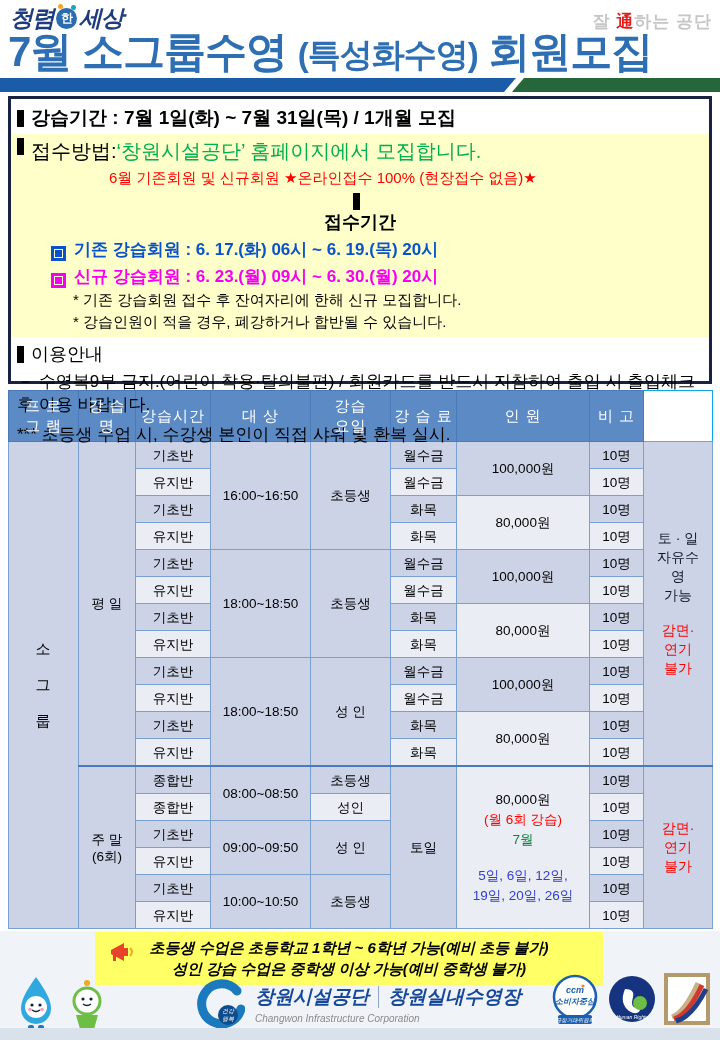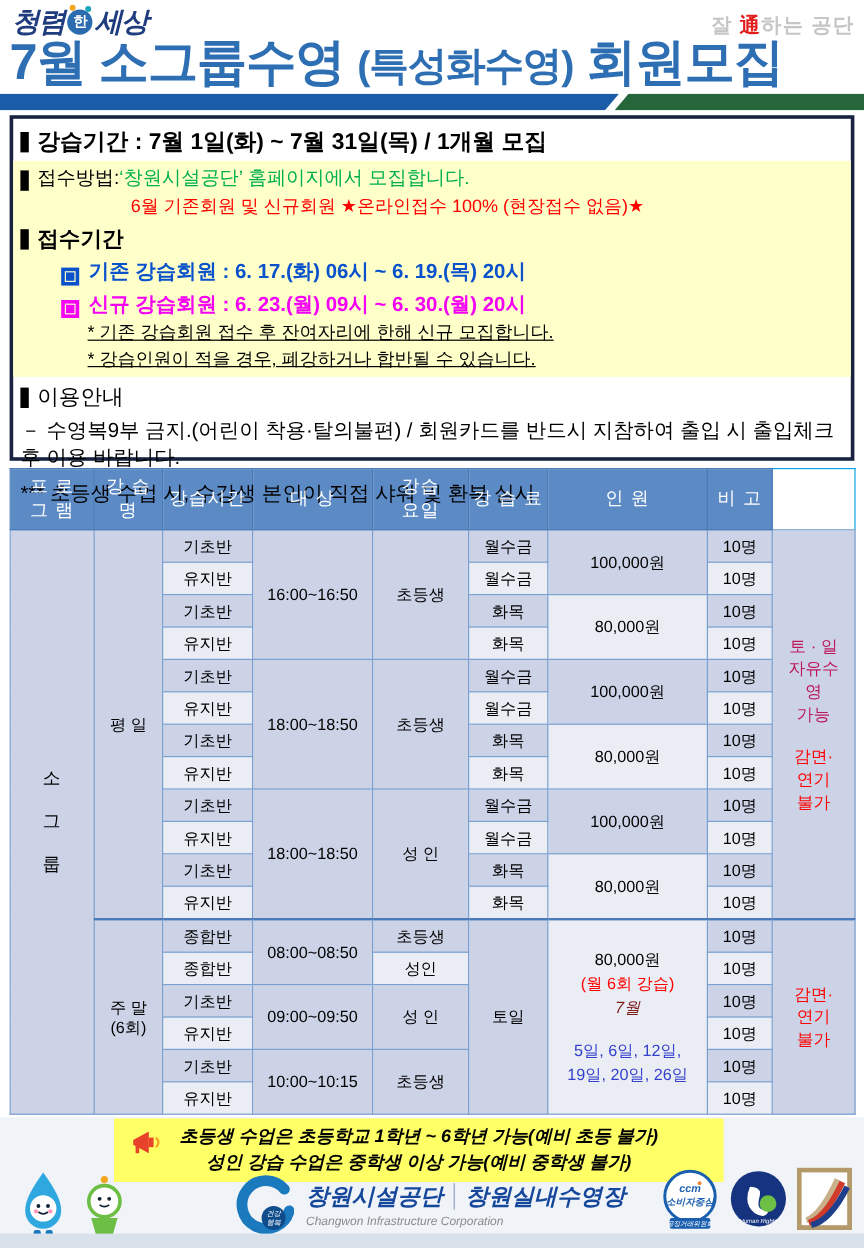--- a/index.html
+++ b/index.html
@@ -26,30 +26,30 @@
   .bar-blue{position:absolute;left:0;top:0;height:14px;width:520px;background:#1A5CA8;
             clip-path:polygon(0 0,516px 0,504px 14px,0 14px);}
   .bar-green{position:absolute;left:512px;right:0;top:0;height:14px;background:#26663B;
             clip-path:polygon(12px 0,100% 0,100% 14px,0 14px);}
 
   
   .ibox{margin:4px 8px 0;border:3px solid #17233F;background:#fff;height:282px;box-sizing:content-box;}
   .bullet{display:inline-block;width:7px;height:17px;background:#000;margin-right:7px;flex:0 0 auto;}
   .row1{display:flex;align-items:center;font-size:19px;font-weight:600;padding:6px 6px 3px;letter-spacing:0;}
   .ysec{background:#FFFFC9;padding:4px 6px 5px;}
-  .method{display:flex;align-items:flex-end;font-size:16px;font-weight:500;}
+  .method{display:flex;align-items:flex-start;font-size:20px;font-weight:500;}
   .green{color:#00B050;}
   .msub{font-size:15px;color:#FF0000;font-weight:500;padding-left:92px;margin-top:4px;}
-  .plabel{display:flex;align-items:center;font-size:18px;font-weight:600;margin-top:5px;}
+  .plabel{display:flex;align-items:center;font-size:18px;font-weight:600;margin-top:5px;flex-direction:column;}
   .reg{display:flex;align-items:flex-end;font-size:17px;font-weight:bold;padding-left:34px;margin-top:4px;}
   .reg.blue{color:#0A52CC;}
   .reg.mag{color:#F400F4;}
   .sq{display:inline-block;width:9px;height:9px;border:3px solid currentColor;margin-right:8px;position:relative;flex:0 0 auto;}
   .sq::after{content:"";position:absolute;inset:1px;background:currentColor;}
-  .note{font-size:15px;padding-left:56px;margin-top:3px;text-decoration:underline;}
+  .note{font-size:15px;padding-left:56px;margin-top:3px;}
   .wsec{padding:5px 6px 6px;}
   .ulabel{display:flex;align-items:center;font-size:18px;font-weight:400;}
   .ubody{font-size:17px;line-height:23px;margin-top:4px;}
   .u2{font-size:17px;margin-top:7px;}
 
   
   table{border-collapse:collapse;table-layout:fixed;width:704px;margin:6px 8px 0;
         font-size:13.5px;border:1px solid #0ea5e9;}
   th{background:#5B8AC4;color:#fff;font-weight:500;font-size:15px;letter-spacing:1px;
      border:1px solid #4A7AB8;height:50px;line-height:20px;padding:0;}
@@ -168,21 +168,21 @@
         <tr>
           <td class="d prog" rowspan="18">소<br>그<br>룹</td>
           <td class="d" rowspan="12">평 일</td>
           <td class="d">기초반</td>
           <td class="d" rowspan="4">16:00~16:50</td>
           <td class="d" rowspan="4">초등생</td>
           <td class="d">월수금</td>
           <td class="d" rowspan="2">100,000원</td>
           <td class="d">10명</td>
           <td class="d remark" rowspan="12">
-            <span class="pt" style="color: #be185d;">토 · 일<br>자유수<br>영<br>가능</span>
+            <span class="pt" style="color: #0f172a;">토 · 일<br>자유수<br>영<br>가능</span>
             <span class="pt gap" style="color: rgb(255, 0, 0);">감면·<br>연기<br>불가</span>
           </td>
         </tr>
         <tr>
           <td class="l">유지반</td>
           <td class="l">월수금</td>
           <td class="l">10명</td>
         </tr>
         <tr>
           <td class="d">기초반</td>
@@ -245,21 +245,21 @@
         </tr>
         <tr class="sec">
           <td class="d" rowspan="6">주 말<br>(6회)</td>
           <td class="d">종합반</td>
           <td class="d" rowspan="2">08:00~08:50</td>
           <td class="d">초등생</td>
           <td class="d" rowspan="6">토일</td>
           <td class="l fee" rowspan="6">
             <span class="pt" style="color: rgb(0, 0, 0);">80,000원</span>
             <span class="pt" style="color: rgb(255, 0, 0); font-weight: normal;">(월 6회 강습)</span>
-            <span class="pt" style="color: #7f1d1d; font-style: italic;">7월</span>
+            <span class="pt" style="color: #15803d;">7월</span>
             <span class="pt gap" style="color: rgb(51, 64, 204);">5일, 6일, 12일,<br>19일, 20일, 26일</span>
           </td>
           <td class="d">10명</td>
           <td class="d remark" rowspan="6">
             <span class="pt" style="color: rgb(255, 0, 0);">감면·<br>연기<br>불가</span>
           </td>
         </tr>
         <tr>
           <td class="l">종합반</td>
           <td class="l">성인</td>
@@ -270,21 +270,21 @@
           <td class="d" rowspan="2">09:00~09:50</td>
           <td class="d" rowspan="2">성 인</td>
           <td class="d">10명</td>
         </tr>
         <tr>
           <td class="l">유지반</td>
           <td class="l">10명</td>
         </tr>
         <tr>
           <td class="d">기초반</td>
-          <td class="d" rowspan="2">10:00~10:15</td>
+          <td class="d" rowspan="2">10:00~10:50</td>
           <td class="d" rowspan="2">초등생</td>
           <td class="d">10명</td>
         </tr>
         <tr>
           <td class="l">유지반</td>
           <td class="l">10명</td>
         </tr>
       </tbody>
     </table>
 

